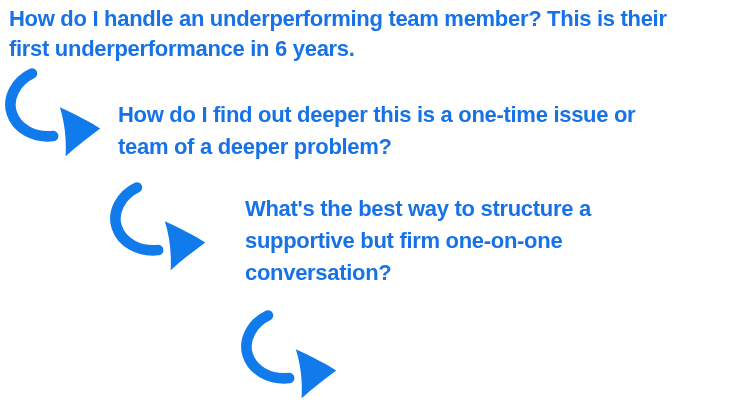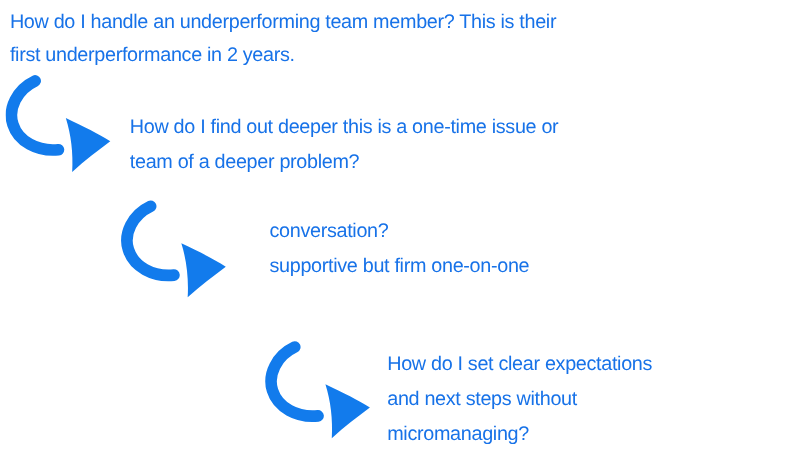--- a/index.html
+++ b/index.html
@@ -11,22 +11,22 @@
     position: relative;
     width: 734px;
     height: 410px;
     background: var(--background, #ffffff);
     overflow: hidden;
     font-family: "Liberation Sans", "DejaVu Sans", sans-serif;
   }
   .question {
     position: absolute;
     color: var(--text-blue, #1772E8);
-    font-size: 18px;
-    font-weight: 400;
+    font-size: 22px;
+    font-weight: 700;
     letter-spacing: -0.3px;
     line-height: 32px;
     white-space: nowrap;
   }
   .question.q1 { left: 9px;   top: 4px;   line-height: 30px; }
   .question.q2 { left: 118px; top: 99px;  }
   .question.q3 { left: 245px; top: 193px; }
   .question.q4 { left: 352px; top: 314px; }
   .arrow {
     position: absolute;
@@ -48,21 +48,21 @@
     stroke: none;
   }
 </style>
 </head>
 <body>
 
 <div class="canvas">
 
   <div class="question q1">
     <div>How do I handle an underperforming team member? This is their</div>
-    <div>first underperformance in 2 years.</div>
+    <div>first underperformance in 6 years.</div>
   </div>
 
   <div class="arrow a1">
     <svg viewBox="0 0 106 96" aria-hidden="true">
       <path class="swoosh" d="M 28 7 C 11 15, 2 33, 7 48 C 12 64, 30 74, 50 72"></path>
       <path class="head" d="M 57 42 C 74 50, 88 57, 99 64 C 87 73, 75 82, 63 93 C 64 75, 62 58, 57 42 Z"></path>
     </svg>
   </div>
 
   <div class="question q2">
@@ -71,30 +71,26 @@
   </div>
 
   <div class="arrow a2">
     <svg viewBox="0 0 106 96" aria-hidden="true">
       <path class="swoosh" d="M 28 7 C 11 15, 2 33, 7 48 C 12 64, 30 74, 50 72"></path>
       <path class="head" d="M 57 42 C 74 50, 88 57, 99 64 C 87 73, 75 82, 63 93 C 64 75, 62 58, 57 42 Z"></path>
     </svg>
   </div>
 
   <div class="question q3">
+    <div>What's the best way to structure a</div>
+    <div>supportive but firm one-on-one</div>
     <div>conversation?</div>
-    <div>supportive but firm one-on-one</div>
   </div>
 
   <div class="arrow a3">
     <svg viewBox="0 0 106 96" aria-hidden="true">
       <path class="swoosh" d="M 28 7 C 11 15, 2 33, 7 48 C 12 64, 30 74, 50 72"></path>
       <path class="head" d="M 57 42 C 74 50, 88 57, 99 64 C 87 73, 75 82, 63 93 C 64 75, 62 58, 57 42 Z"></path>
     </svg>
   </div>
 
-  <div class="question q4">
-    <div>How do I set clear expectations</div>
-    <div>and next steps without</div>
-    <div>micromanaging?</div>
-  </div>
 
 </div>
 
 </body></html>

